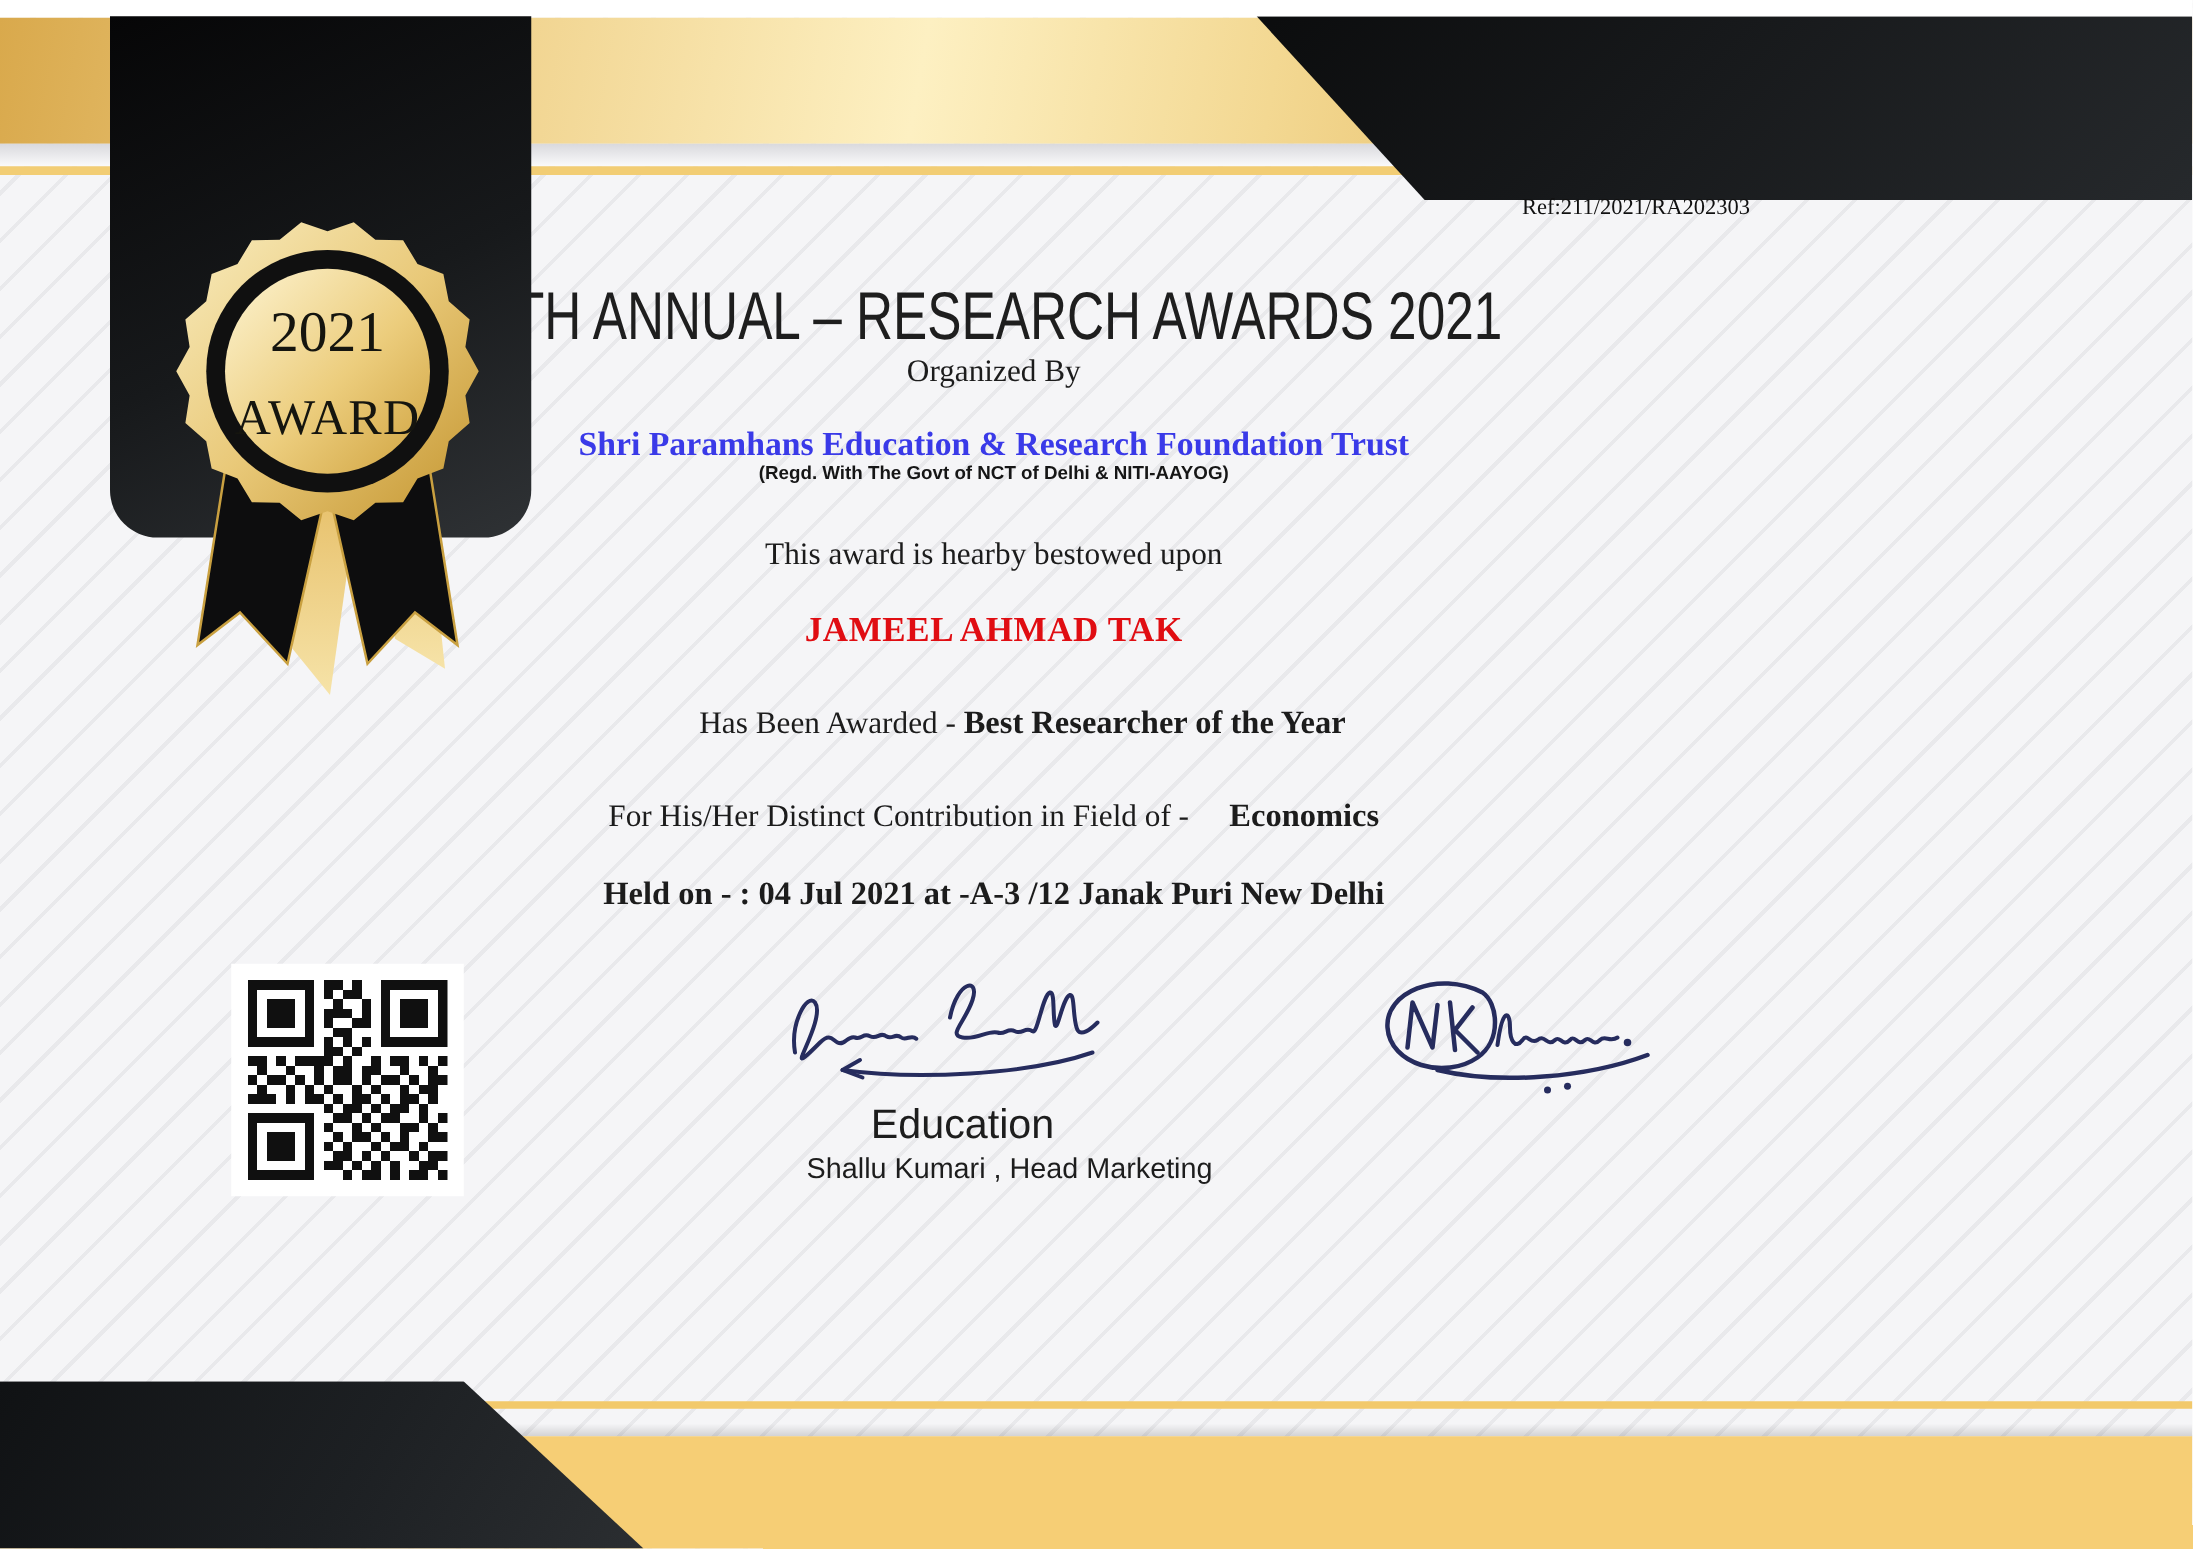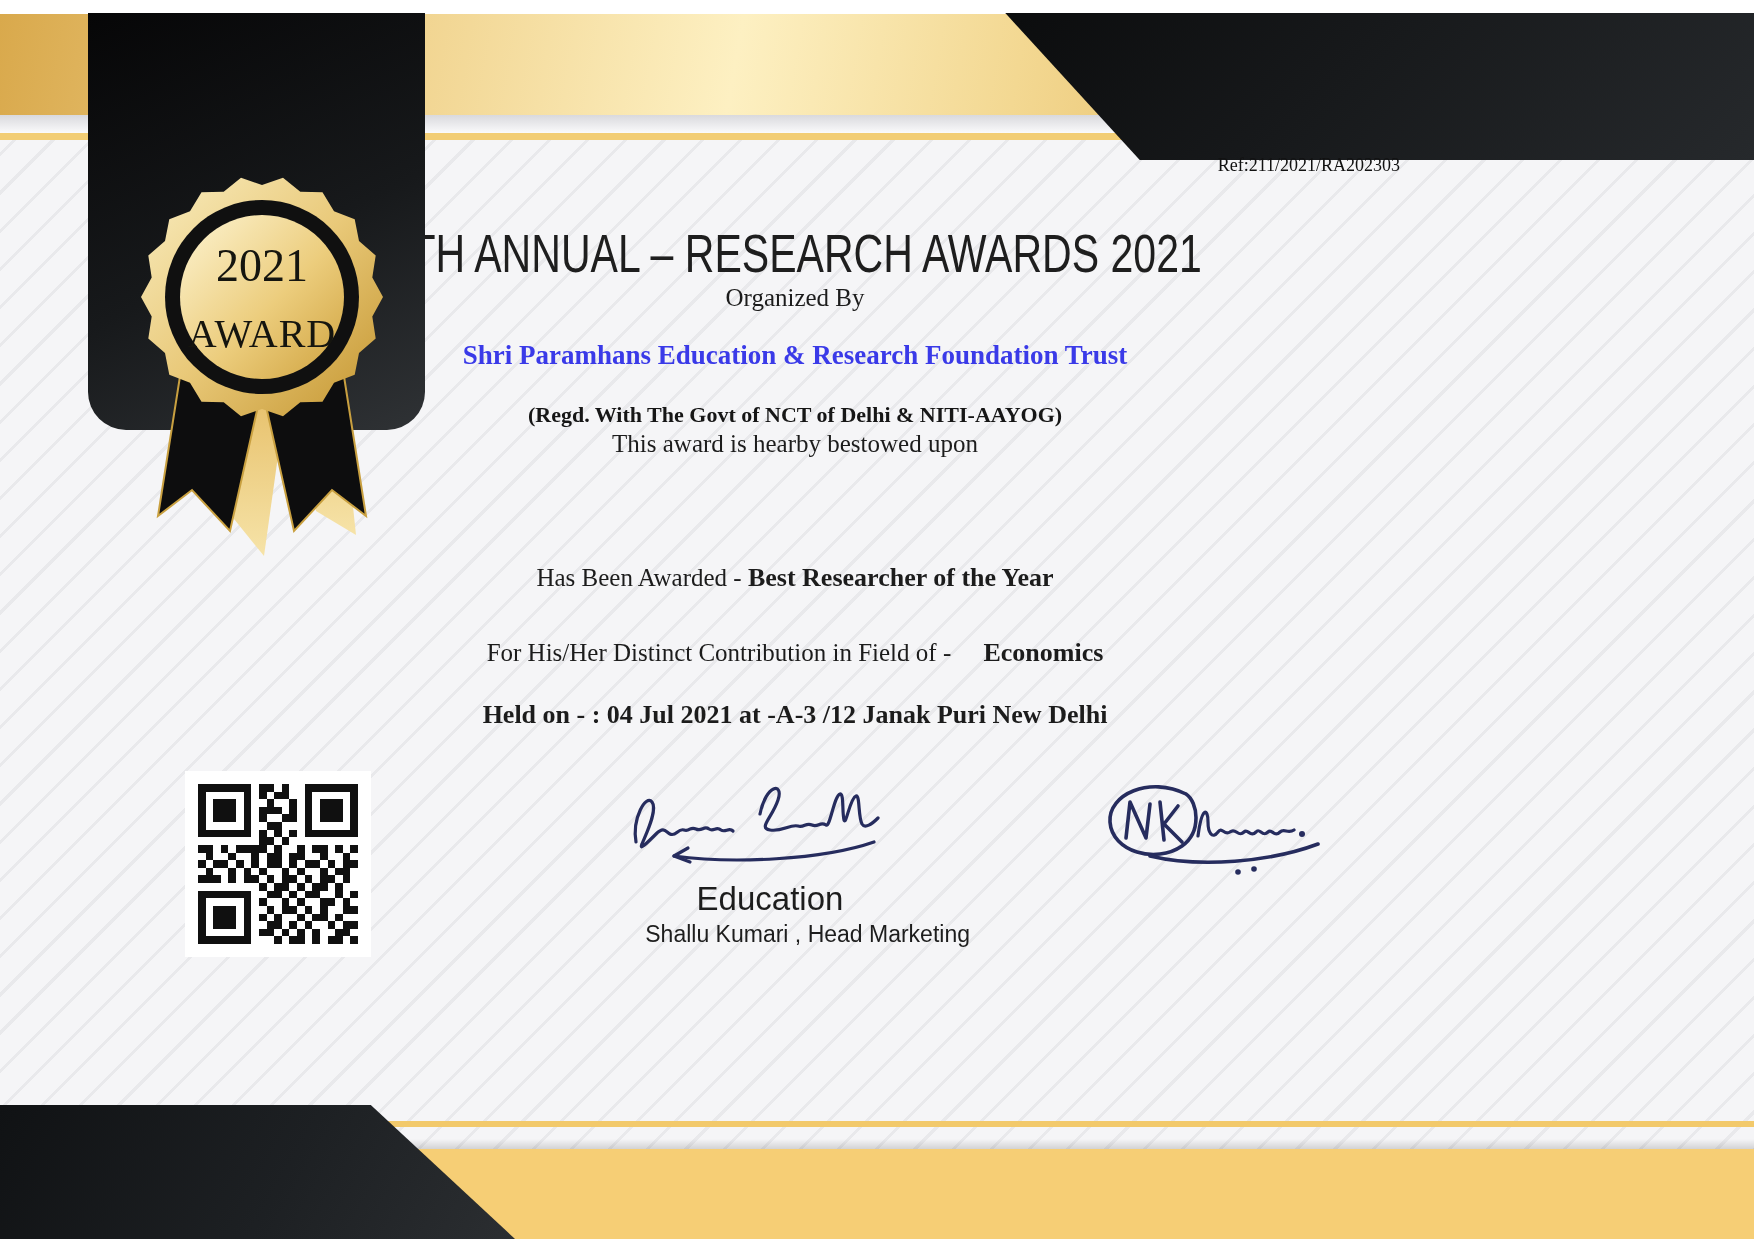--- a/index.html
+++ b/index.html
@@ -41,24 +41,24 @@
     background:linear-gradient(155deg,#060607 0%,#17191b 55%,#2f3235 100%);
     border-radius:0 0 38px 38px;}
   #medal-svg{left:88px;top:13px;z-index:6;}
   
   .centerband{left:0;width:1590px;text-align:center;color:#1c1c1c;}
   #ref-line{left:1000px;top:155px;width:400px;text-align:right;font-size:18px;color:#111;z-index:5;}
   #title-line{top:222px;font-family:"Liberation Sans",sans-serif;font-weight:500;font-size:54px;color:#1e1e1e;}
   #title-line .squeeze{display:inline-block;transform:scaleX(0.76);transform-origin:center;letter-spacing:0px;white-space:nowrap;}
   #organized-line{top:284px;font-size:25px;}
   #org-line{top:340px;font-size:27px;font-weight:bold;color:#3a3ae8;}
-  #regd-line{top:370px;font-family:Liberation Serif, serif;font-weight:bold;font-size:22px;color:#161616;margin-top:32px;}
+  #regd-line{top:370px;font-family:Liberation Sans, sans-serif;font-weight:bold;font-size:15px;color:#161616;}
   #bestowed-line{top:430px;font-size:25px;}
   #name-line{top:489px;font-size:28px;font-weight:bold;color:#e00d12;letter-spacing:0.5px;}
-  #awarded-line{top:563px;font-size:25px;}
+  #awarded-line{top:563px;font-size:25px;margin-left:23px;}
   #awarded-line b{font-size:26px;}
   #field-line{top:638px;font-size:25px;}
   #field-line b{font-size:26px;margin-left:26px;}
   #held-line{top:700px;font-size:26px;font-weight:bold;}
   
   #qr-box{left:185px;top:771px;width:186px;height:186px;background:#ffffff;z-index:5;}
   #qr-box svg{position:absolute;left:13px;top:13px;fill:#101010;}
   
   .sigstroke{fill:none;stroke:#262c5e;stroke-width:3.2;stroke-linecap:round;stroke-linejoin:round;}
   .sigstroke2{fill:none;stroke:#262c5e;stroke-width:3.6;stroke-linecap:round;stroke-linejoin:round;}
@@ -119,20 +119,21 @@
 
   <div class="abs" id="ref-line">Ref:211/2021/RA202303</div>
 
   <div class="abs centerband" id="title-line">
     <span class="squeeze">7TH ANNUAL – RESEARCH AWARDS 2021</span>
   </div>
   <div class="abs centerband" id="organized-line">Organized By</div>
   <div class="abs centerband" id="org-line">Shri Paramhans Education &amp; Research Foundation Trust</div>
   <div class="abs centerband" id="regd-line">(Regd. With The Govt of NCT of Delhi &amp; NITI-AAYOG)</div>
   <div class="abs centerband" id="bestowed-line">This award is hearby bestowed upon</div>
+  <div class="abs centerband" id="name-line">JAMEEL AHMAD TAK</div>
   <div class="abs centerband" id="awarded-line">
     <span>Has Been Awarded -</span>
     <b>Best Researcher of the Year</b>
   </div>
   <div class="abs centerband" id="field-line">
     <span>For His/Her Distinct Contribution in Field of -</span>
     <b>Economics</b>
   </div>
   <div class="abs centerband" id="held-line">Held on - : 04 Jul 2021 at -A-3 /12 Janak Puri New Delhi</div>
 

